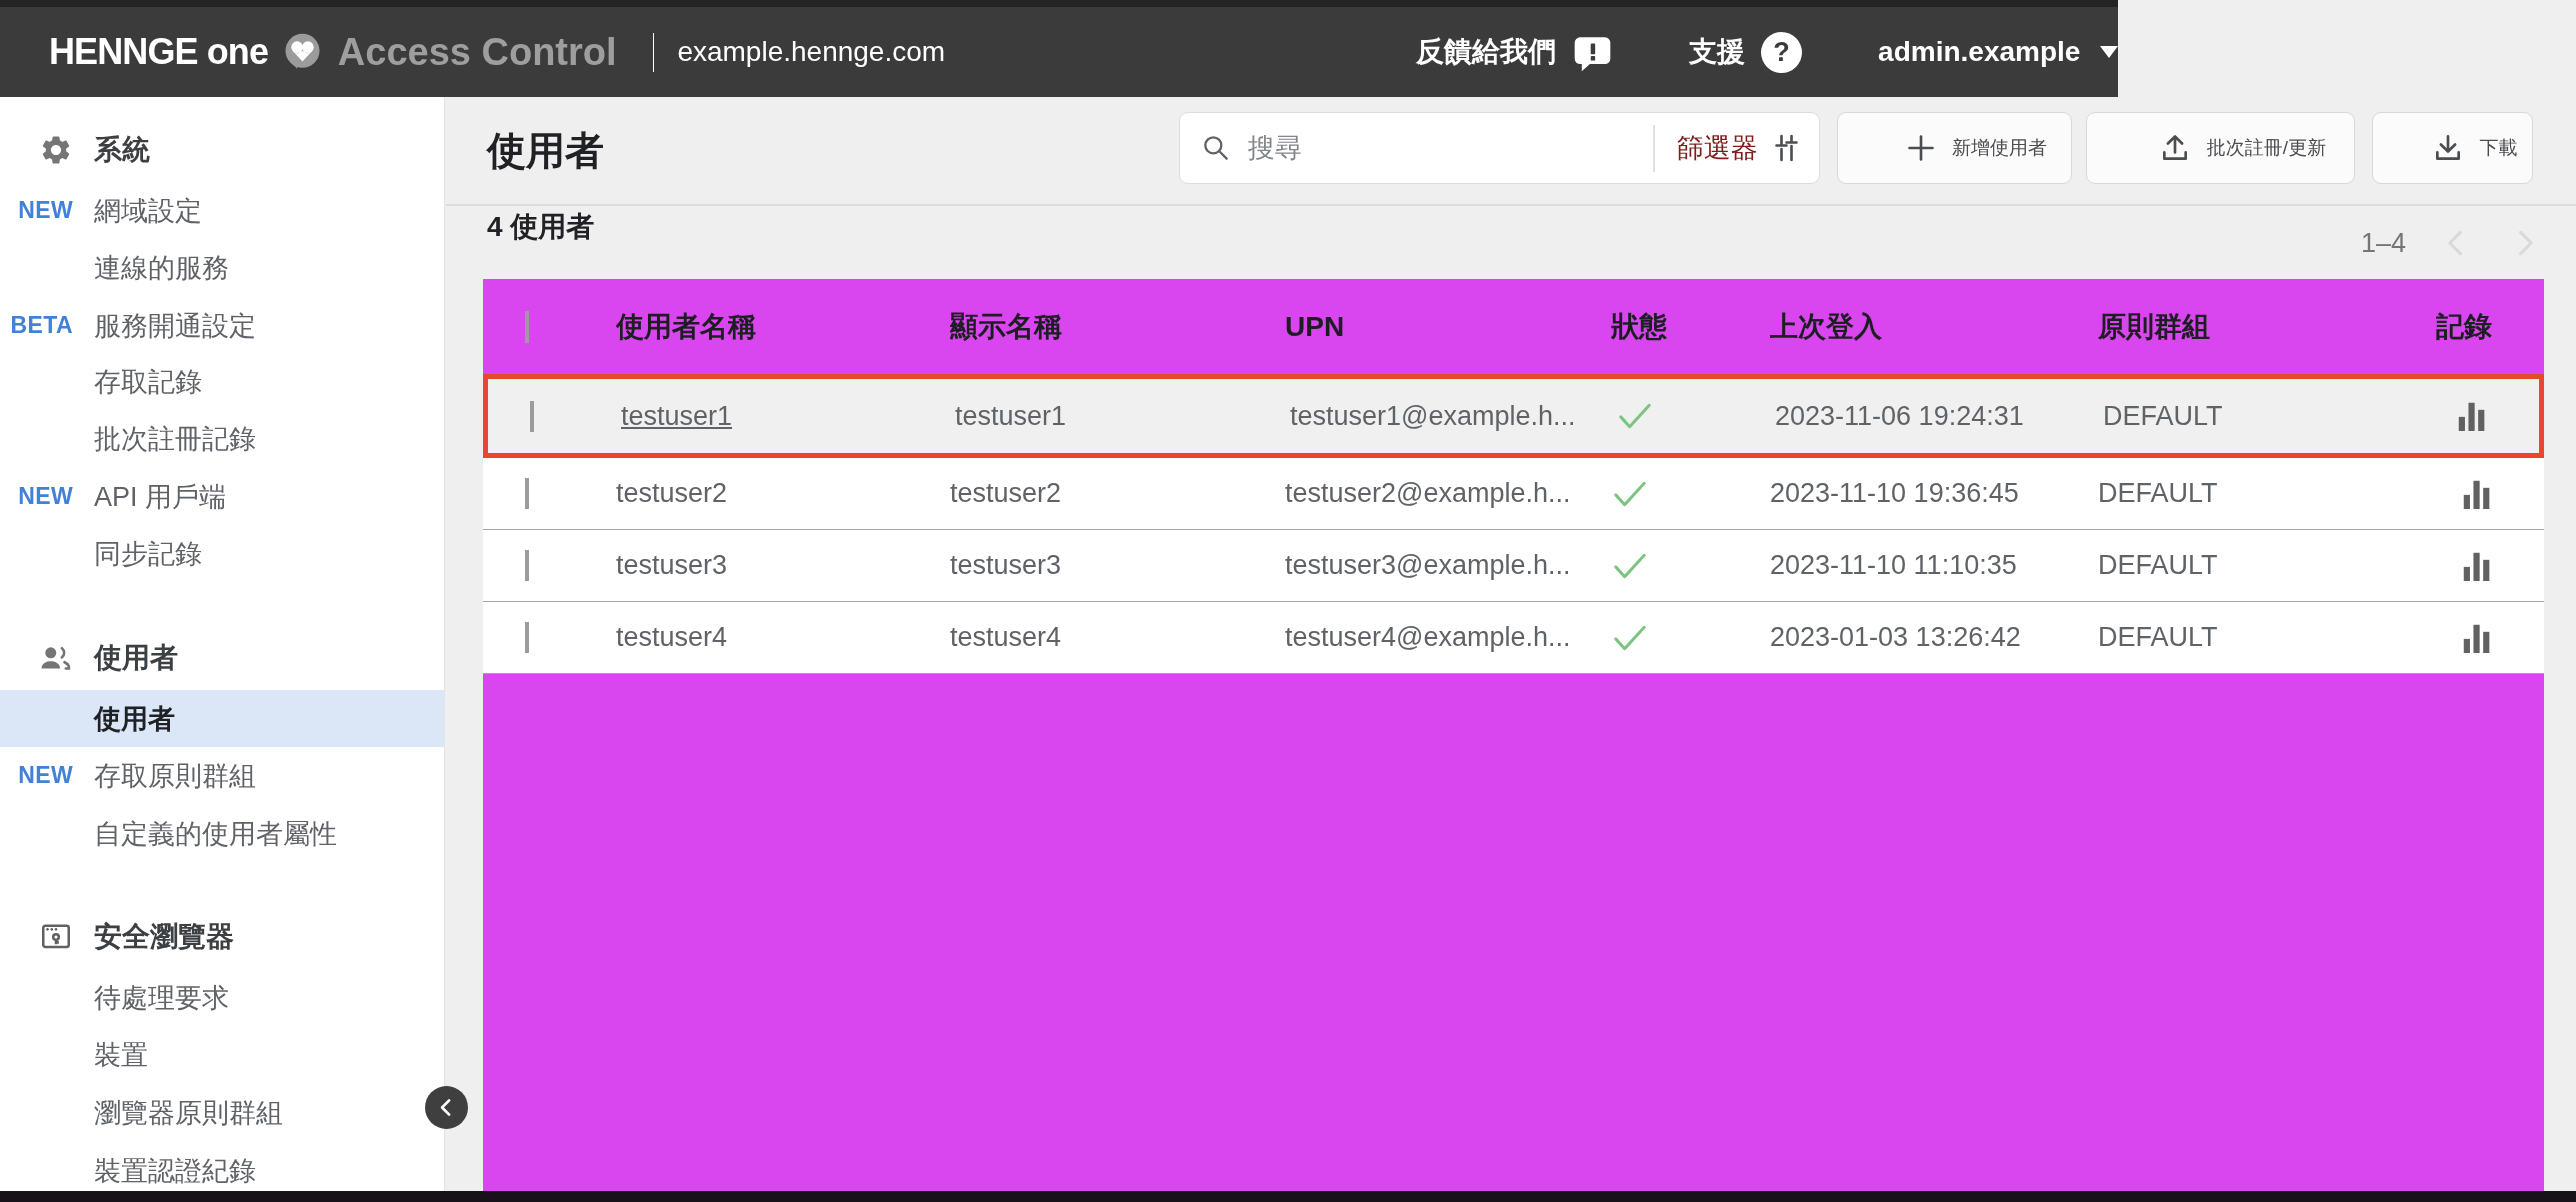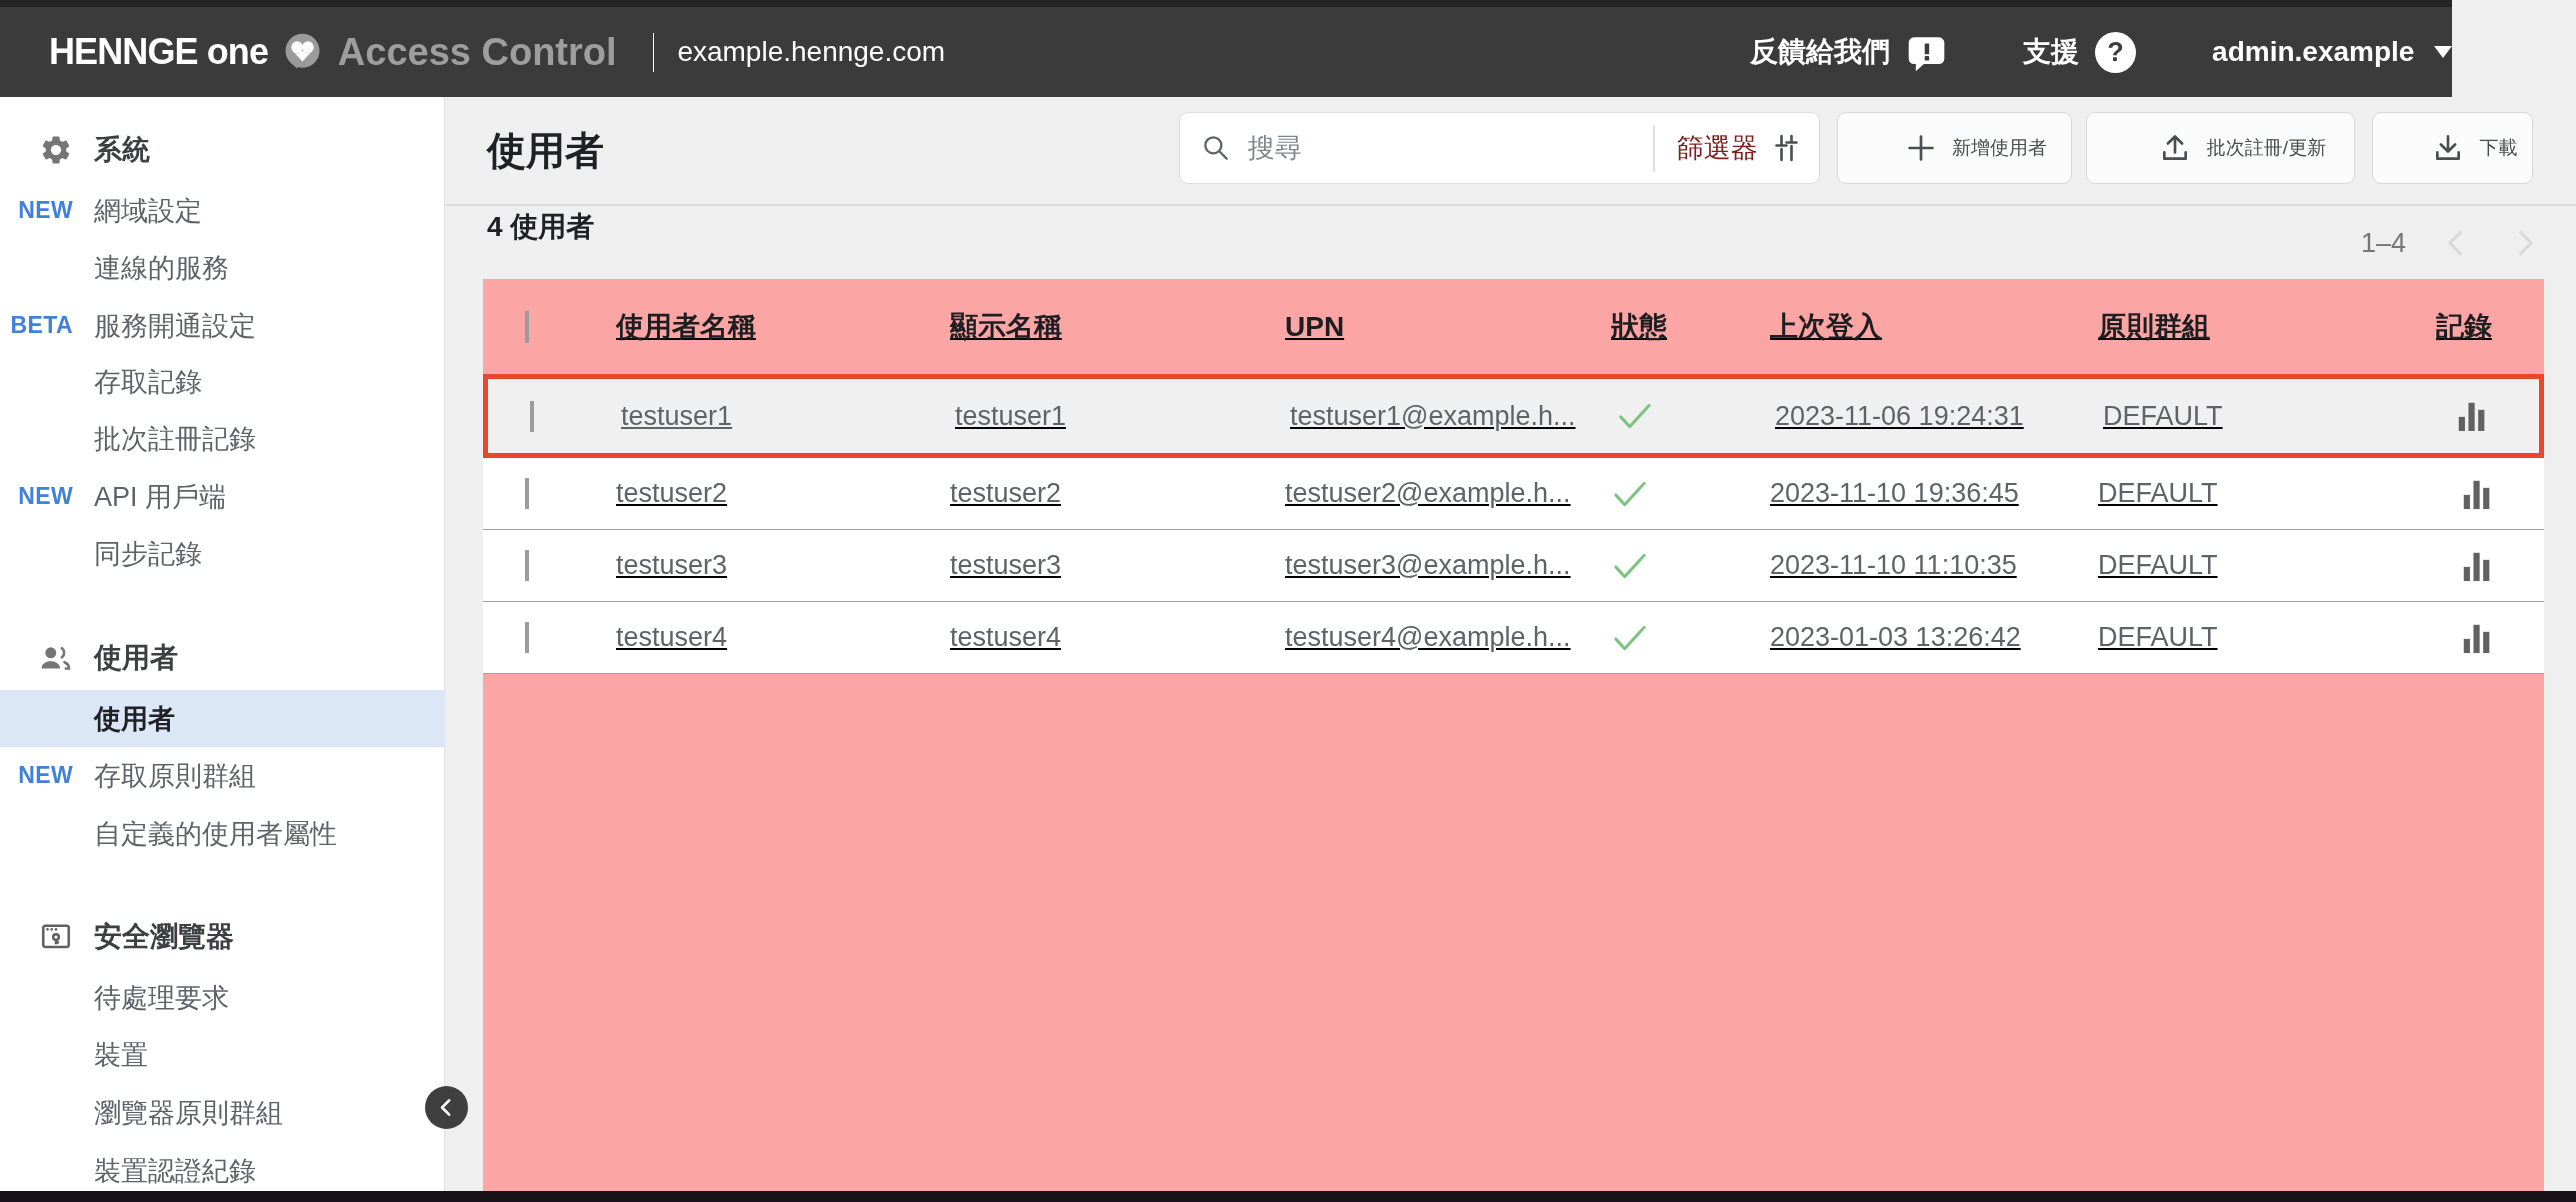--- a/index.html
+++ b/index.html
@@ -1,21 +1,21 @@
 <!DOCTYPE html>
 <html style="font-size:14.3px"><head>
 <meta charset="utf-8">
 <style>
   * { margin:0; padding:0; box-sizing:border-box; }
   html,body { width:2576px; height:1202px; }
   body { font-family:"Liberation Sans","DejaVu Sans",sans-serif; background:#efeff0; overflow:hidden; }
   .page { position:relative; width:2576px; height:1202px; background:#efeff0; overflow:hidden; }
 
   
-  .topbar { position:absolute; left:0; top:0; width:2452px; height:97px; background:#3b3b3b;
+  .topbar { position:absolute; left:0; top:0; width:2118px; height:97px; background:#3b3b3b;
             border-top:7.2px solid #242424; display:flex; align-items:center; justify-content:space-between; }
   .tb-left { display:flex; align-items:center; padding-left:49px; }
   .brand { color:#ffffff; font-size:36px; font-weight:700; letter-spacing:-0.9px; white-space:nowrap; }
   .logo-badge { margin:0 14.3px 0 12.5px; width:43px; height:43px; display:inline-flex; }
   .product { color:#9e9e9e; font-size:38px; font-weight:700; white-space:nowrap; }
   .tb-pipe { width:1.8px; height:39px; background:#ffffff; margin:0 23px 0 36px; }
   .tb-domain { color:#ffffff; font-size:28px; }
   .tb-right { display:flex; align-items:center; gap:76px; }
   .tb-group { display:flex; align-items:center; gap:16px; color:#ffffff; font-size:28px; font-weight:700; cursor:pointer; }
   .q-icon { width:41px; height:41px; border-radius:50%; background:#ffffff; display:flex; align-items:center; justify-content:center; }
@@ -58,21 +58,21 @@
 
   .header-divider { position:absolute; left:0; right:0; top:107px; height:1.8px; background:#dcdcdc; }
 
   .count-bar { position:absolute; left:41px; right:32px; top:111px; height:70px; display:flex; justify-content:space-between; }
   .count-label { font-size:28px; font-weight:700; color:#202124; }
   .pager { display:flex; align-items:center; gap:30px; }
   .range-label { font-size:27px; color:#757575; }
   .pg-btn { width:39px; height:39px; display:flex; align-items:center; justify-content:center; cursor:pointer; }
 
   
-  .panel { position:absolute; left:37px; right:32px; top:182px; bottom:0; background:#fca5a5;text-decoration:underline; }
+  .panel { position:absolute; left:37px; right:32px; top:182px; bottom:0; background:#d946ef; }
   .tgrid { display:grid; grid-template-columns:133px 334px 335px 326px 159px 328px 338px 1fr; align-items:center; }
   .thead { height:95px; font-size:28px; font-weight:700; color:#1c1e21; }
   .trow { height:72px; font-size:27px; color:#5f6368; border-bottom:1.8px solid #a5a5a5; cursor:pointer; background:#ffffff; }
   .trow.highlighted { height:84px; border:5.4px solid #e8472c; background:#f0f0f0; }
   .cell { white-space:nowrap; overflow:hidden; }
   .cb-cell { padding-left:42px; }
   .checkbox { width:34px; height:34px; border:2.7px solid #9c9c9c; border-radius:9px; background:#ffffff; cursor:pointer; }
   .col-records { text-align:right; padding-right:52px; }
   .rec-cell { display:flex; justify-content:flex-end; padding-right:52px; }
   .username-link { cursor:pointer; }

